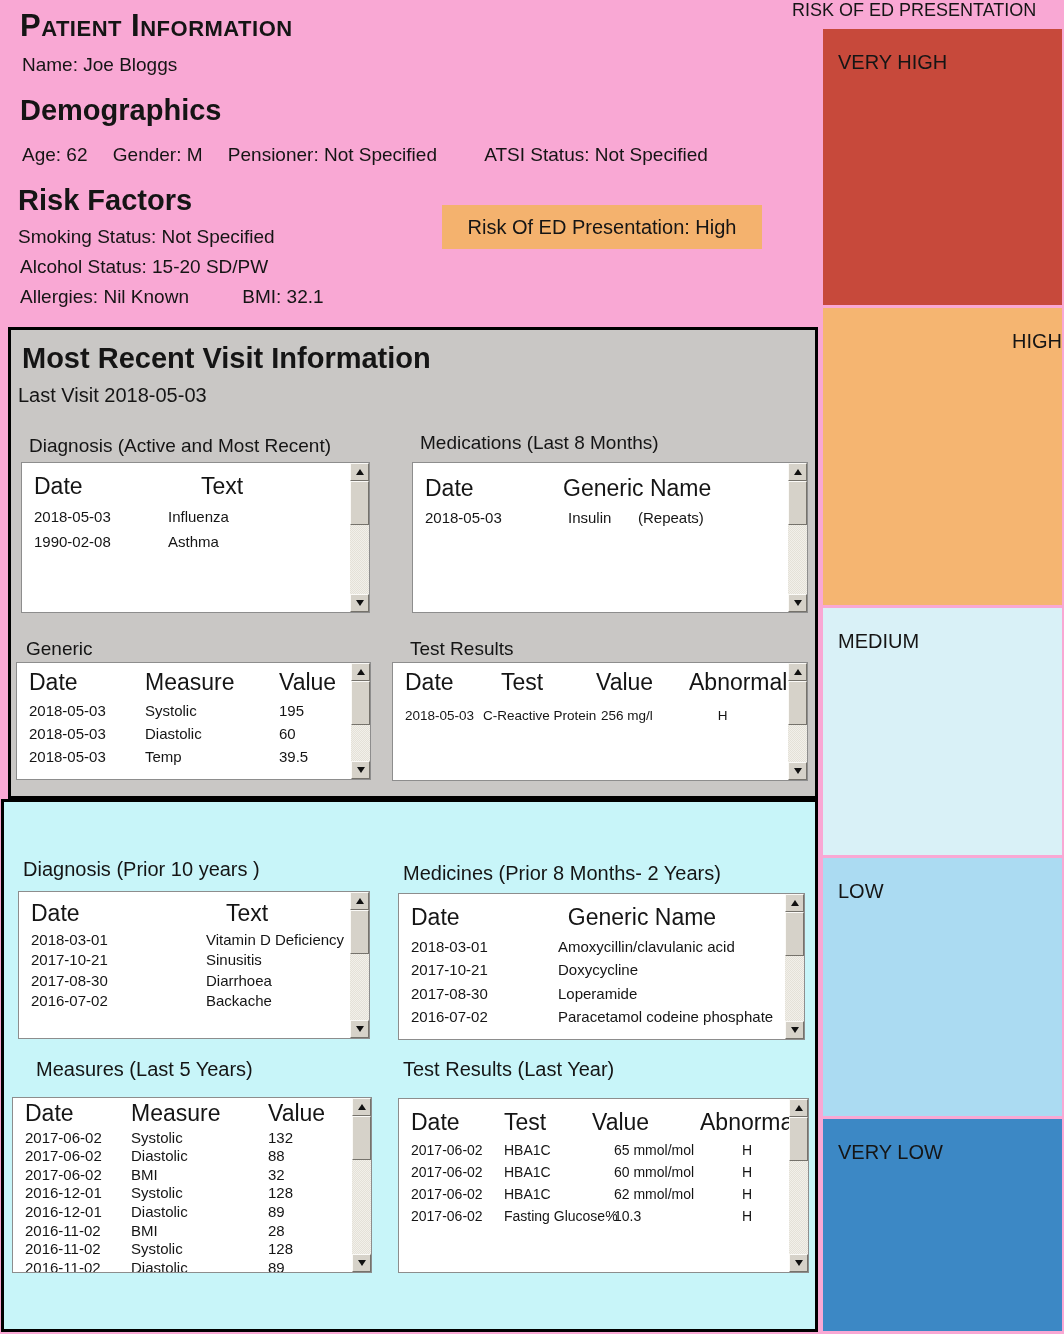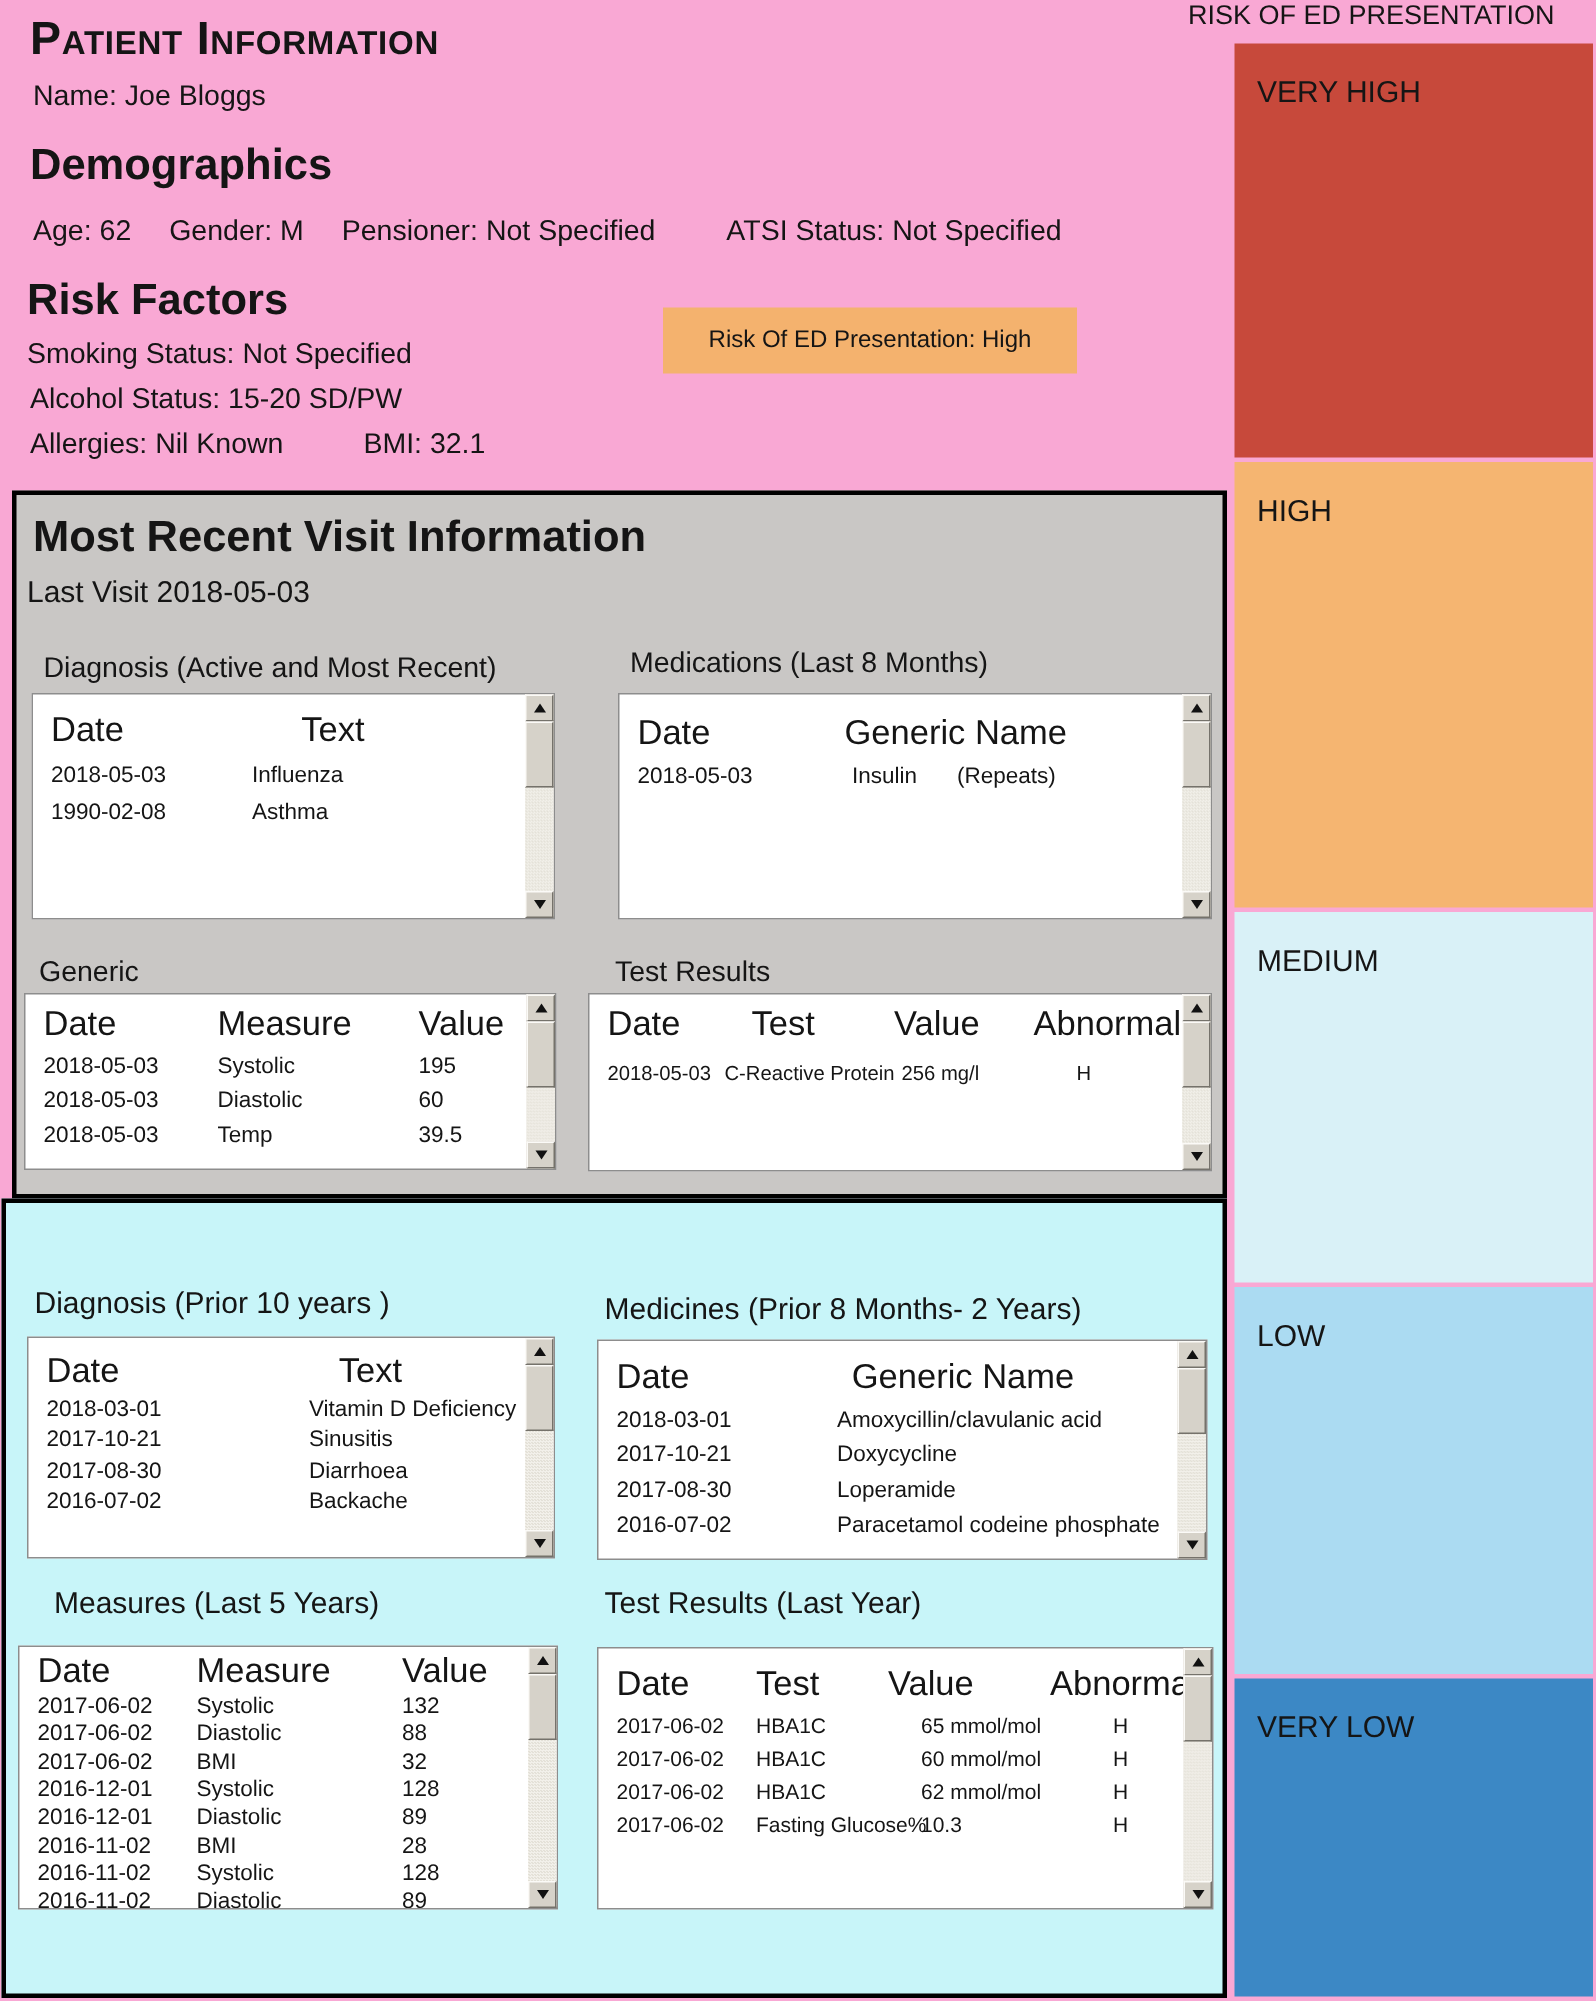--- a/index.html
+++ b/index.html
@@ -18,23 +18,23 @@
   .demo-head  { left:20px; top:94px; font-size:29px; font-weight:600; }
   .demo-row   { left:22px; top:144px; font-size:19px; }
   .demo-row span { margin-right:20px; }
   .demo-row .atsi { margin-left:22px; }
   .risk-head  { left:18px; top:184px; font-size:29px; font-weight:600; }
   .rf-line1 { left:18px; top:226px; font-size:19px; }
   .rf-line2 { left:20px; top:256px; font-size:19px; }
   .rf-line3 { left:20px; top:286px; font-size:19px; }
   .rf-line3 .bmi { margin-left:48px; }
   .ed-badge {
-    left:442px; top:205px; width:276px; height:44px;
+    left:442px; top:205px; width:320px; height:44px;
     display:flex; align-items:center; justify-content:center;
-    font-size:16px; background:#F4B26E;
+    font-size:20px; background:#F4B26E;
   }
 
   
   .graybox { left:8px; top:327px; width:810px; height:472px; background:#C9C7C5; border:3px solid #000; }
   .cyanbox { left:1px; top:799px; width:817px; height:533px; background:#C8F5F9; border:3px solid #000; }
 
   .mrv-head { left:22px; top:342px; font-size:29px; font-weight:600; }
   .mrv-sub  { left:18px; top:384px; font-size:20px; }
   .ch-head  { left:25px; top:810px; font-size:27px; font-weight:600; }
 
@@ -81,21 +81,21 @@
   .arr.up { border-bottom:6px solid #111; }
   .arr.down { border-top:6px solid #111; }
   .sb-thumb { position:absolute; left:0; top:18px; width:19px; height:44px; background:#D6D2C9;
               border:1px solid; border-color:#FBFAF7 #75726B #75726B #FBFAF7; }
 
   
   .risk-title { left:792px; top:0px; font-size:18px; }
   .risk-scale { left:823px; top:29px; width:239px; }
   .risk-block { width:239px; margin-bottom:3px; padding:22px 0 0 15px; font-size:20px; font-weight:500; }
   .risk-block:nth-child(1) { height:276px; }
-  .risk-block:nth-child(2) { height:297px; }
+  .risk-block:nth-child(2) { height:297px;text-align:right; }
   .risk-block:nth-child(3) { height:247px; }
   .risk-block:nth-child(4) { height:258px; }
   .risk-block:nth-child(5) { height:212px; }
 </style>
 </head>
 <body>
 
 <div class="page">
 
   <div class="abs page-title">Patient Information</div>

